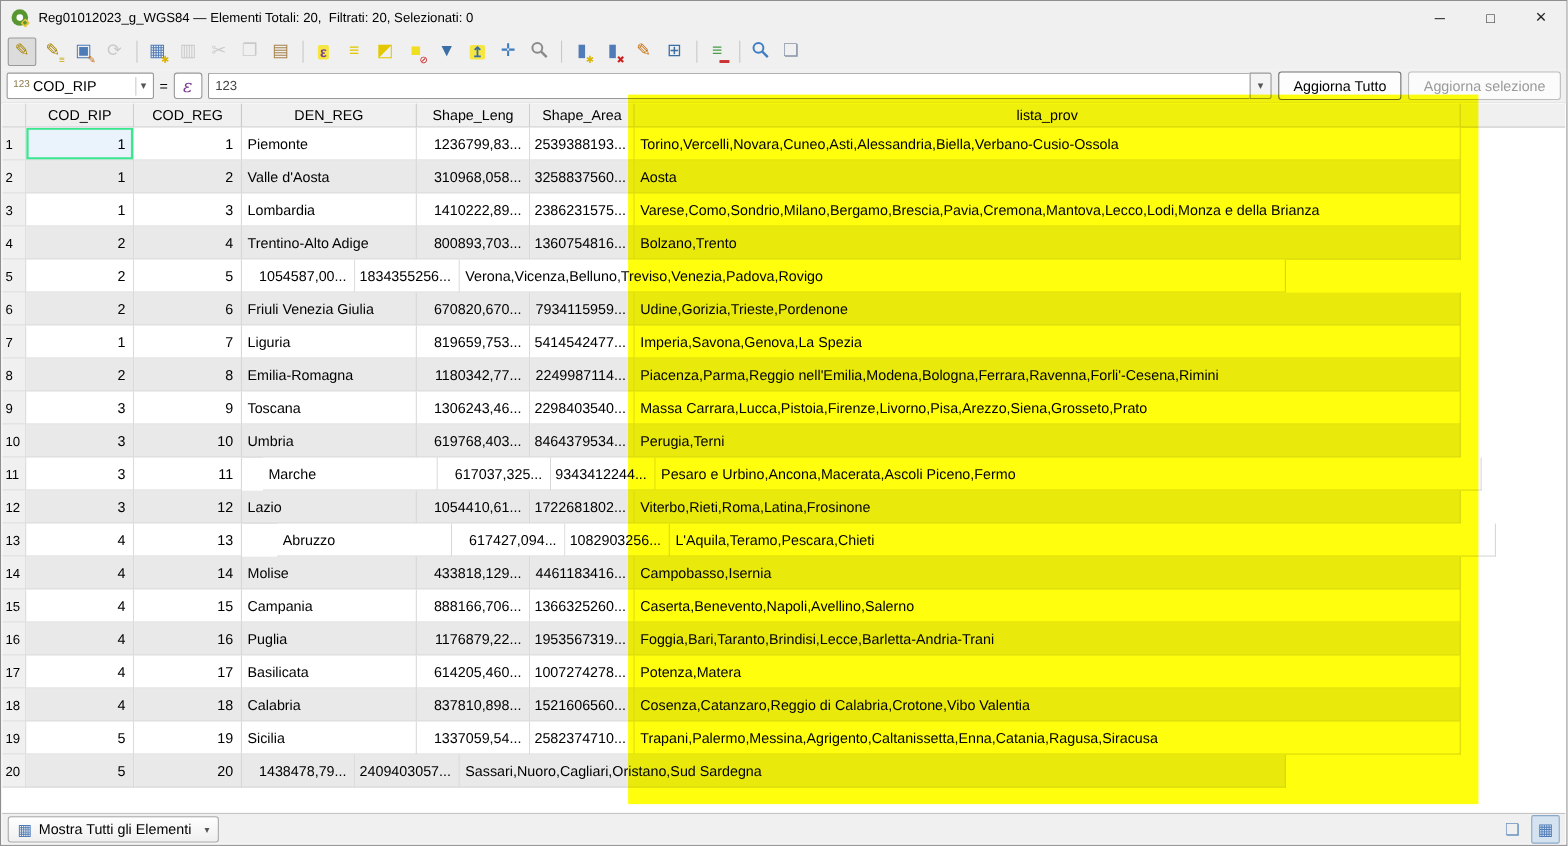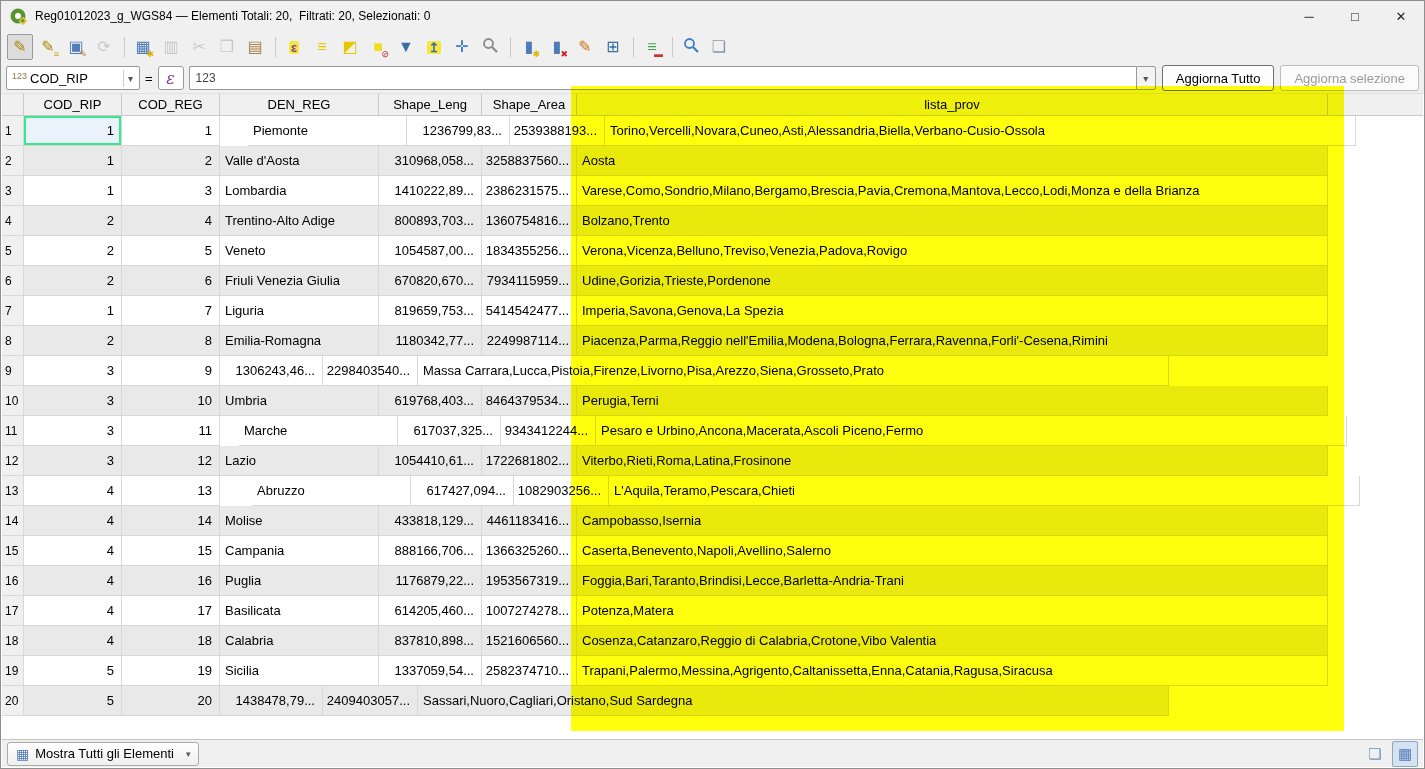--- a/index.html
+++ b/index.html
@@ -233,21 +233,21 @@
         <div class="th" style="width: 159px;">DEN_REG</div>
         <div class="th" style="width: 103px;">Shape_Leng</div>
         <div class="th" style="width: 95px;">Shape_Area</div>
         <div class="th" style="width: 751px;">lista_prov</div>
         <div class="th filler"></div>
       </div>
       <div class="tr">
         <div class="td rownum">1</div>
         <div class="td r sel" style="width: 98px;">1</div>
         <div class="td r" style="width: 98px;">1</div>
-        <div class="td l" style="width: 159px; margin-left: 28px;">Piemonte</div>
+        <div class="td l" style="width: 159px;">Piemonte</div>
         <div class="td r" style="width: 103px;">1236799,83...</div>
         <div class="td r" style="width: 95px;">2539388193...</div>
         <div class="td l" style="width: 751px;">Torino,Vercelli,Novara,Cuneo,Asti,Alessandria,Biella,Verbano-Cusio-Ossola</div>
       </div>
       <div class="tr alt">
         <div class="td rownum">2</div>
         <div class="td r" style="width: 98px;">1</div>
         <div class="td r" style="width: 98px;">2</div>
         <div class="td l" style="width: 159px;">Valle d'Aosta</div>
         <div class="td r" style="width: 103px;">310968,058...</div>
@@ -269,21 +269,20 @@
         <div class="td r" style="width: 98px;">4</div>
         <div class="td l" style="width: 159px;">Trentino-Alto Adige</div>
         <div class="td r" style="width: 103px;">800893,703...</div>
         <div class="td r" style="width: 95px;">1360754816...</div>
         <div class="td l" style="width: 751px;">Bolzano,Trento</div>
       </div>
       <div class="tr">
         <div class="td rownum">5</div>
         <div class="td r" style="width: 98px;">2</div>
         <div class="td r" style="width: 98px;">5</div>
-        <div class="td l" style="width: 159px;">Veneto</div>
         <div class="td r" style="width: 103px;">1054587,00...</div>
         <div class="td r" style="width: 95px;">1834355256...</div>
         <div class="td l" style="width: 751px;">Verona,Vicenza,Belluno,Treviso,Venezia,Padova,Rovigo</div>
       </div>
       <div class="tr alt">
         <div class="td rownum">6</div>
         <div class="td r" style="width: 98px;">2</div>
         <div class="td r" style="width: 98px;">6</div>
         <div class="td l" style="width: 159px;">Friuli Venezia Giulia</div>
         <div class="td r" style="width: 103px;">670820,670...</div>
@@ -305,20 +304,21 @@
         <div class="td r" style="width: 98px;">8</div>
         <div class="td l" style="width: 159px;">Emilia-Romagna</div>
         <div class="td r" style="width: 103px;">1180342,77...</div>
         <div class="td r" style="width: 95px;">2249987114...</div>
         <div class="td l" style="width: 751px;">Piacenza,Parma,Reggio nell'Emilia,Modena,Bologna,Ferrara,Ravenna,Forli'-Cesena,Rimini</div>
       </div>
       <div class="tr">
         <div class="td rownum">9</div>
         <div class="td r" style="width: 98px;">3</div>
         <div class="td r" style="width: 98px;">9</div>
+        <div class="td l" style="width: 159px;">Toscana</div>
         <div class="td r" style="width: 103px;">1306243,46...</div>
         <div class="td r" style="width: 95px;">2298403540...</div>
         <div class="td l" style="width: 751px;">Massa Carrara,Lucca,Pistoia,Firenze,Livorno,Pisa,Arezzo,Siena,Grosseto,Prato</div>
       </div>
       <div class="tr alt">
         <div class="td rownum">10</div>
         <div class="td r" style="width: 98px;">3</div>
         <div class="td r" style="width: 98px;">10</div>
         <div class="td l" style="width: 159px;">Umbria</div>
         <div class="td r" style="width: 103px;">619768,403...</div>

